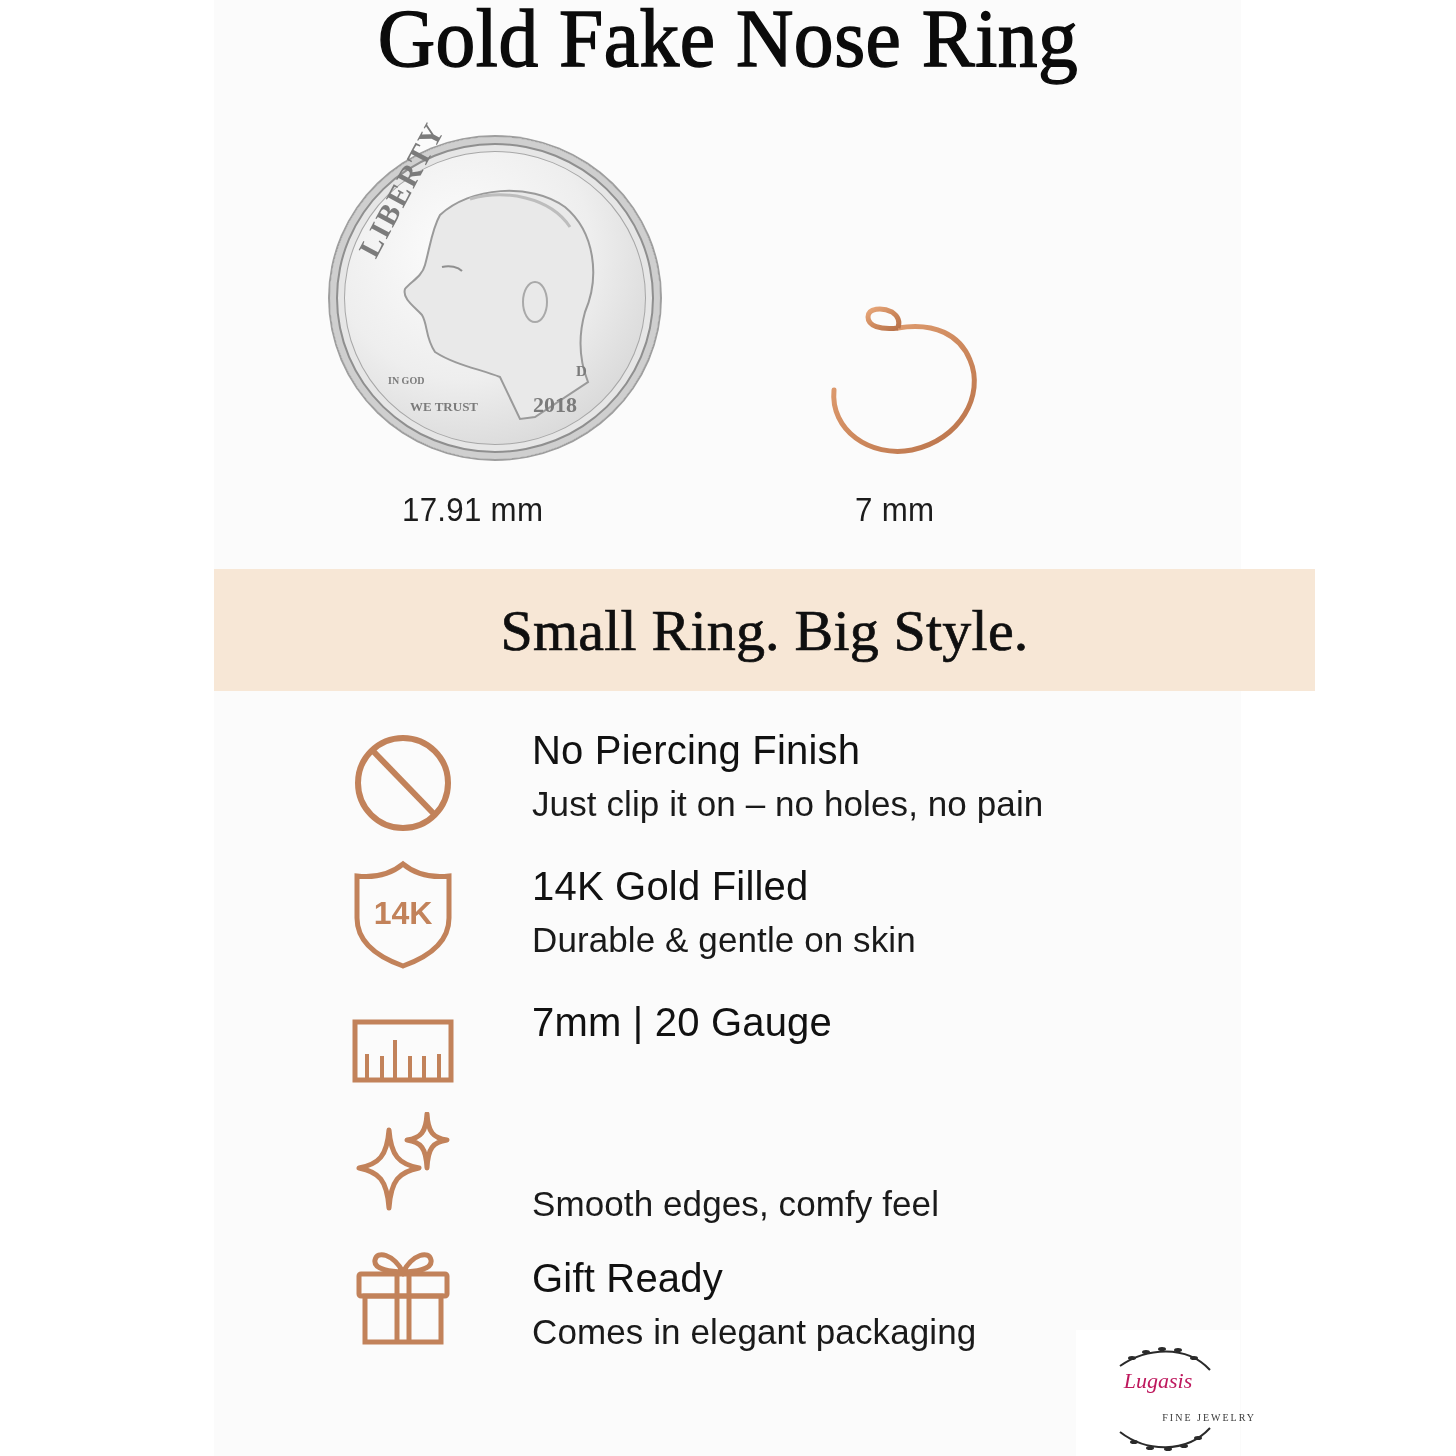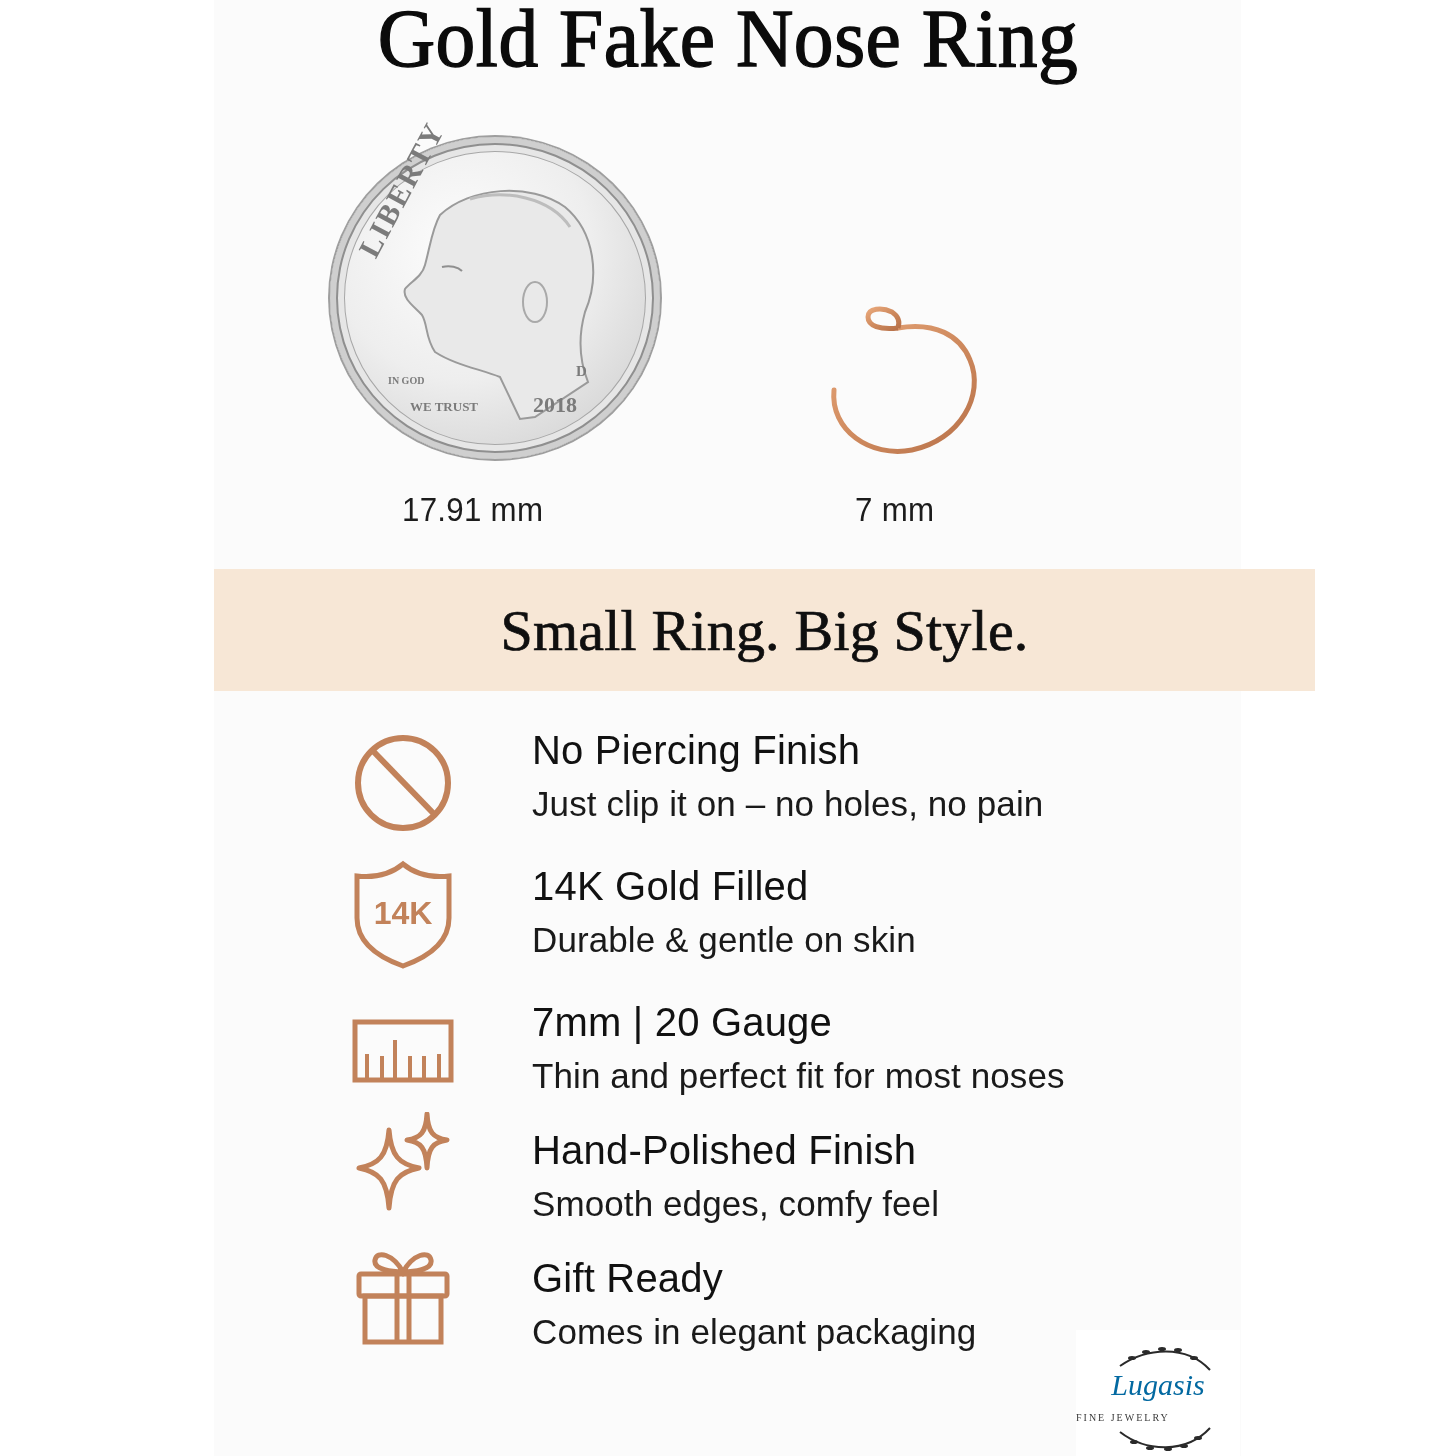--- a/index.html
+++ b/index.html
@@ -60,24 +60,24 @@
     .feature .fsub {
       position: absolute; left: 184px; top: 56px; font-size: 35px; color: #1a1a1a; white-space: nowrap;
       font-family: "Liberation Sans", sans-serif; letter-spacing: 0.1px;
     }
 
     .logo {
       position: absolute; left: 1076px; top: 1330px; width: 164px; height: 126px; background: #ffffff;
     }
     .logo .script {
       position: absolute; left: 0; top: 38px; width: 164px; text-align: center;
-      font-family: "Liberation Serif", serif; font-style: italic; font-size: 30px; color: #0369a1;
+      font-family: "Liberation Serif", serif; font-style: italic; font-size: 22px; color: #be185d;
     }
     .logo .sub {
-      position: absolute; left: 0; top: 82px; width: 164px; text-align: left;
+      position: absolute; left: 16px; top: 82px; width: 164px; text-align: right;
       font-family: "Liberation Serif", serif; font-size: 10px; letter-spacing: 2px; color: #3a3a3a;
     }
     .logo svg { position: absolute; left: 0; top: 0; }
   </style>
 </head>
 <body>
 
 <div class="panel"></div>
 
 <h1 class="title">Gold Fake Nose Ring</h1>
@@ -145,31 +145,29 @@
       <rect x="4" y="6" width="96" height="58" fill="none" stroke="#c2825a" stroke-width="5"></rect>
       <line x1="16" y1="64" x2="16" y2="38" stroke="#c2825a" stroke-width="4"></line>
       <line x1="31" y1="64" x2="31" y2="40" stroke="#c2825a" stroke-width="4"></line>
       <line x1="44" y1="64" x2="44" y2="24" stroke="#c2825a" stroke-width="4"></line>
       <line x1="59" y1="64" x2="59" y2="40" stroke="#c2825a" stroke-width="4"></line>
       <line x1="73" y1="64" x2="73" y2="40" stroke="#c2825a" stroke-width="4"></line>
       <line x1="88" y1="64" x2="88" y2="38" stroke="#c2825a" stroke-width="4"></line>
     </svg>
   </div>
   <div class="ftitle">7mm | 20 Gauge</div>
-  <div class="fsub">Thin and perfect fit for most noses</div>
 </div>
 
 <div class="feature" style="top:1128px;">
   <div class="icon" style="top:-16px; height:100px;">
     <svg width="100" height="100" viewBox="0 0 100 100">
       <path d="M36 18 C38 44 46 52 66 56 C46 60 38 68 36 96 C34 68 26 60 6 56 C26 52 34 44 36 18 Z" fill="none" stroke="#c2825a" stroke-width="5" stroke-linejoin="round"></path>
       <path d="M74 2 C75 20 80 26 94 28 C80 30 75 36 74 56 C73 36 68 30 54 28 C68 26 73 20 74 2 Z" fill="none" stroke="#c2825a" stroke-width="5" stroke-linejoin="round"></path>
     </svg>
   </div>
-  <div class="ftitle">Hand-Polished Finish</div>
   <div class="fsub">Smooth edges, comfy feel</div>
 </div>
 
 <div class="feature" style="top:1256px;">
   <div class="icon" style="top:-10px; height:100px;">
     <svg width="100" height="100" viewBox="0 0 100 100">
       <rect x="6" y="28" width="88" height="22" rx="2" fill="none" stroke="#c2825a" stroke-width="5"></rect>
       <rect x="12" y="50" width="76" height="46" fill="none" stroke="#c2825a" stroke-width="5"></rect>
       <line x1="44" y1="28" x2="44" y2="96" stroke="#c2825a" stroke-width="5"></line>
       <line x1="56" y1="28" x2="56" y2="96" stroke="#c2825a" stroke-width="5"></line>

